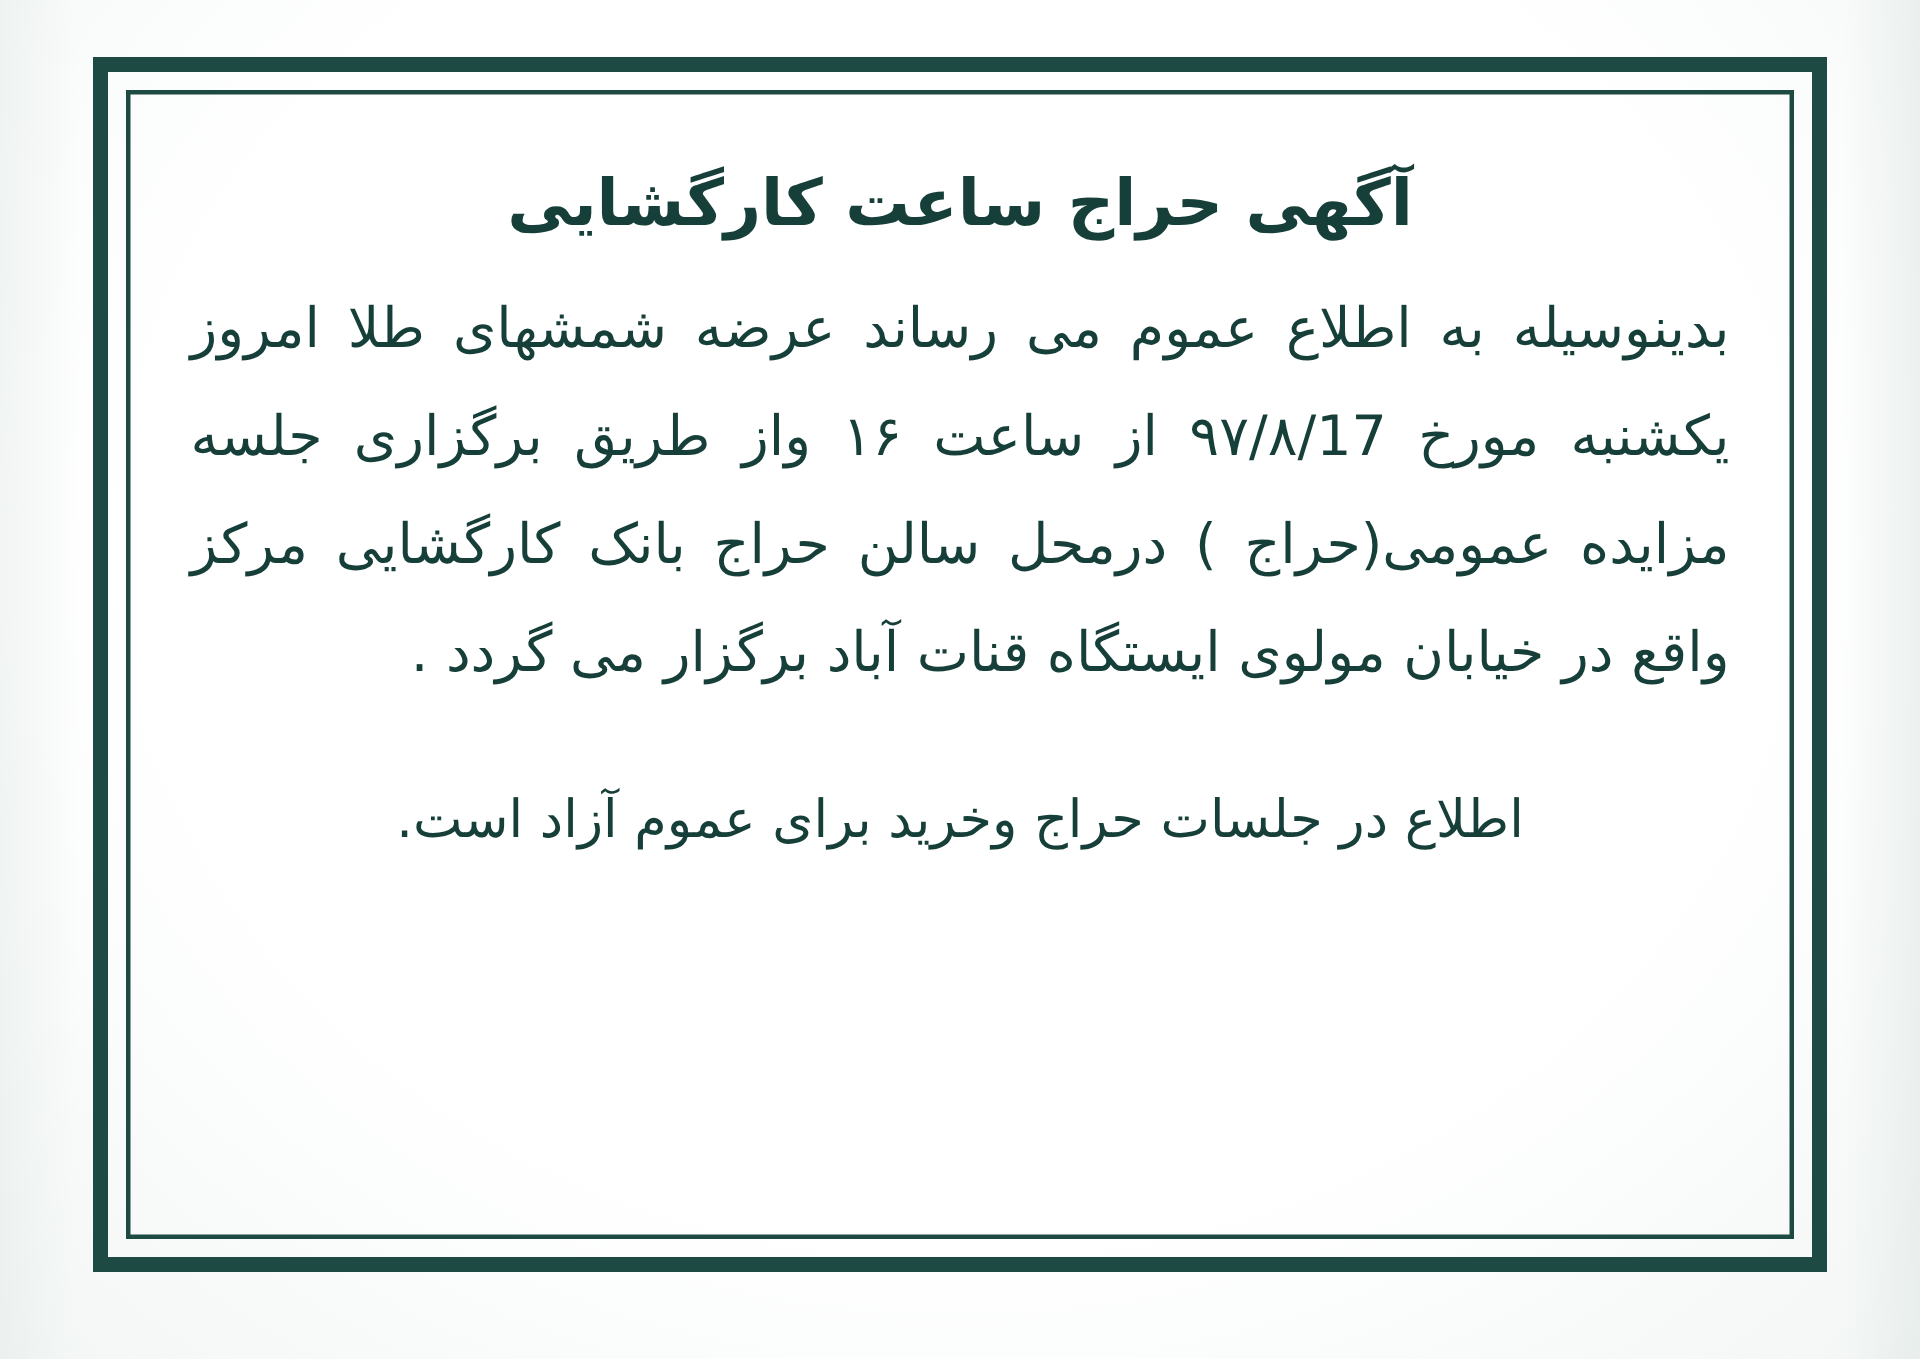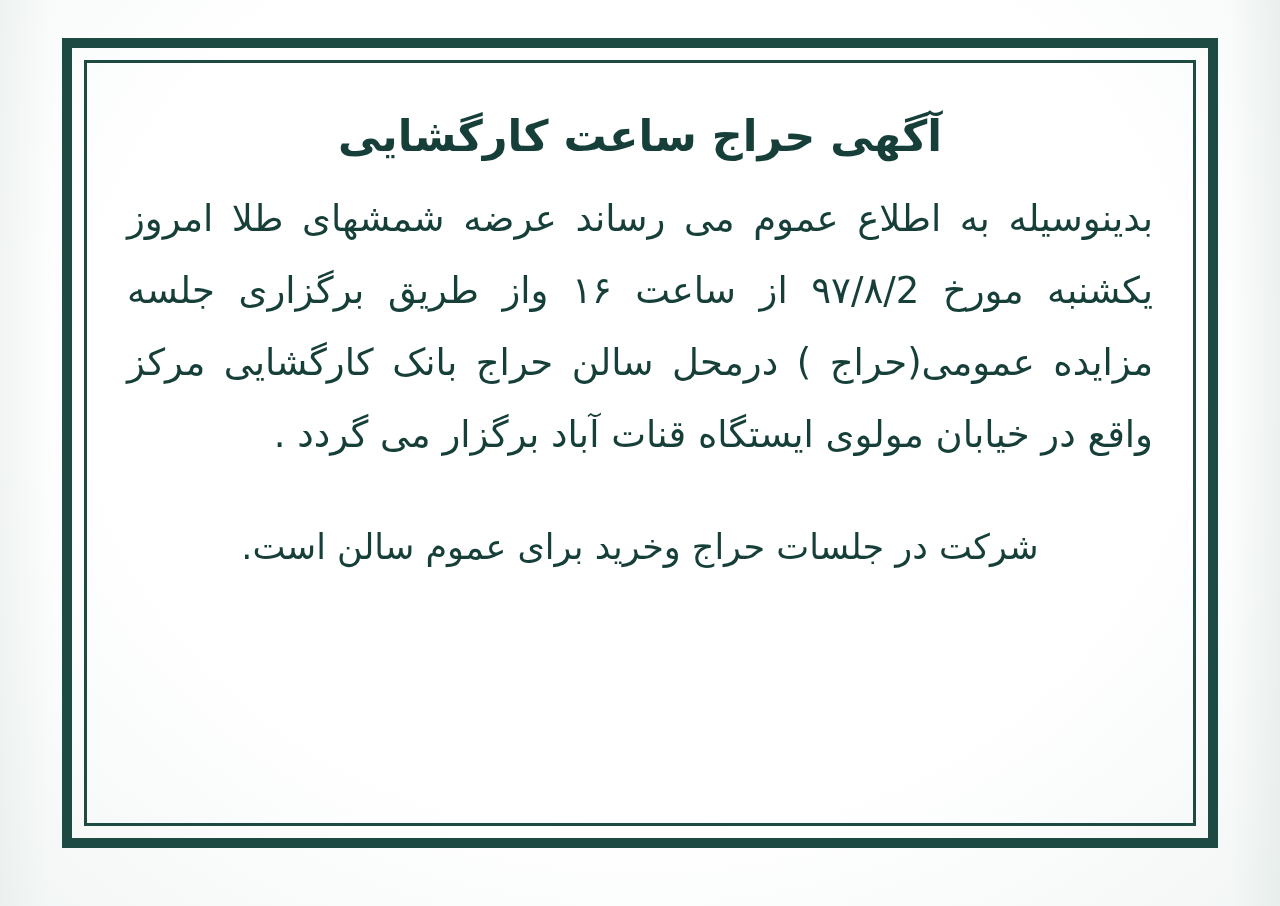--- a/index.html
+++ b/index.html
@@ -108,21 +108,21 @@
 
   <div class="frame-outer">
     <div class="frame-inner">
 
       <div class="content">
 
         <h1 class="doc-title">آگهی حراج ساعت کارگشایی</h1>
 
         <div class="spacer-small"></div>
 
-        <p class="para para-last-line">بدینوسیله به اطلاع عموم می رساند عرضه شمشهای طلا امروز یکشنبه مورخ ۹۷/۸/2 از ساعت ۱۶ واز طریق برگزاری جلسه مزایده عمومی(حراج ) درمحل سالن حراج بانک کارگشایی مرکز واقع در خیابان مولوی ایستگاه قنات آباد برگزار می گردد .</p>
+        <p class="para para-last-line">بدینوسیله به اطلاع عموم می رساند عرضه شمشهای طلا امروز یکشنبه مورخ ۹۷/۸/17 از ساعت ۱۶ واز طریق برگزاری جلسه مزایده عمومی(حراج ) درمحل سالن حراج بانک کارگشایی مرکز واقع در خیابان مولوی ایستگاه قنات آباد برگزار می گردد .</p>
 
-        <p class="para-closing">شرکت در جلسات حراج وخرید برای عموم سالن است.</p>
+        <p class="para-closing">اطلاع در جلسات حراج وخرید برای عموم آزاد است.</p>
 
       </div>
 
     </div>
   </div>
 </div>
 
 </body></html>

